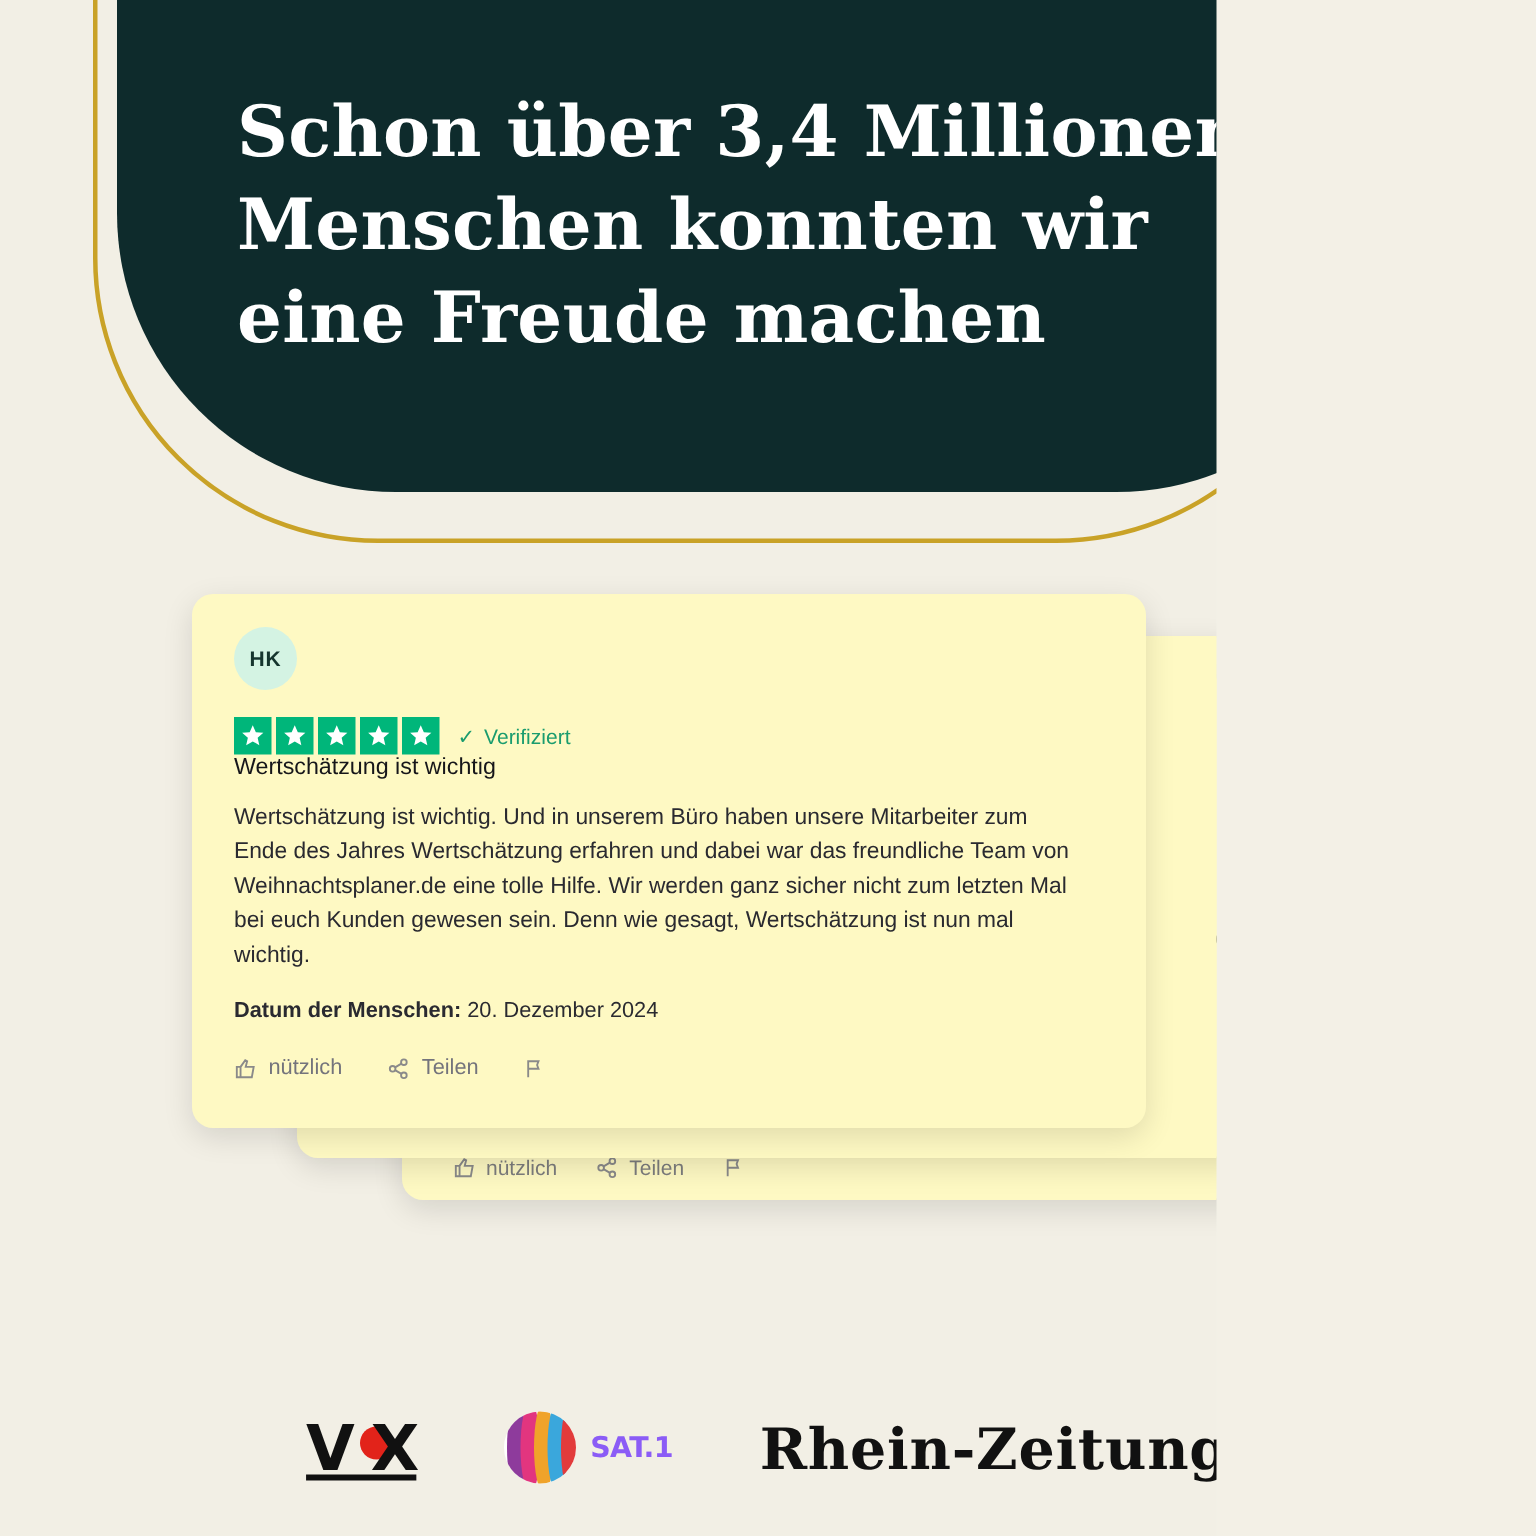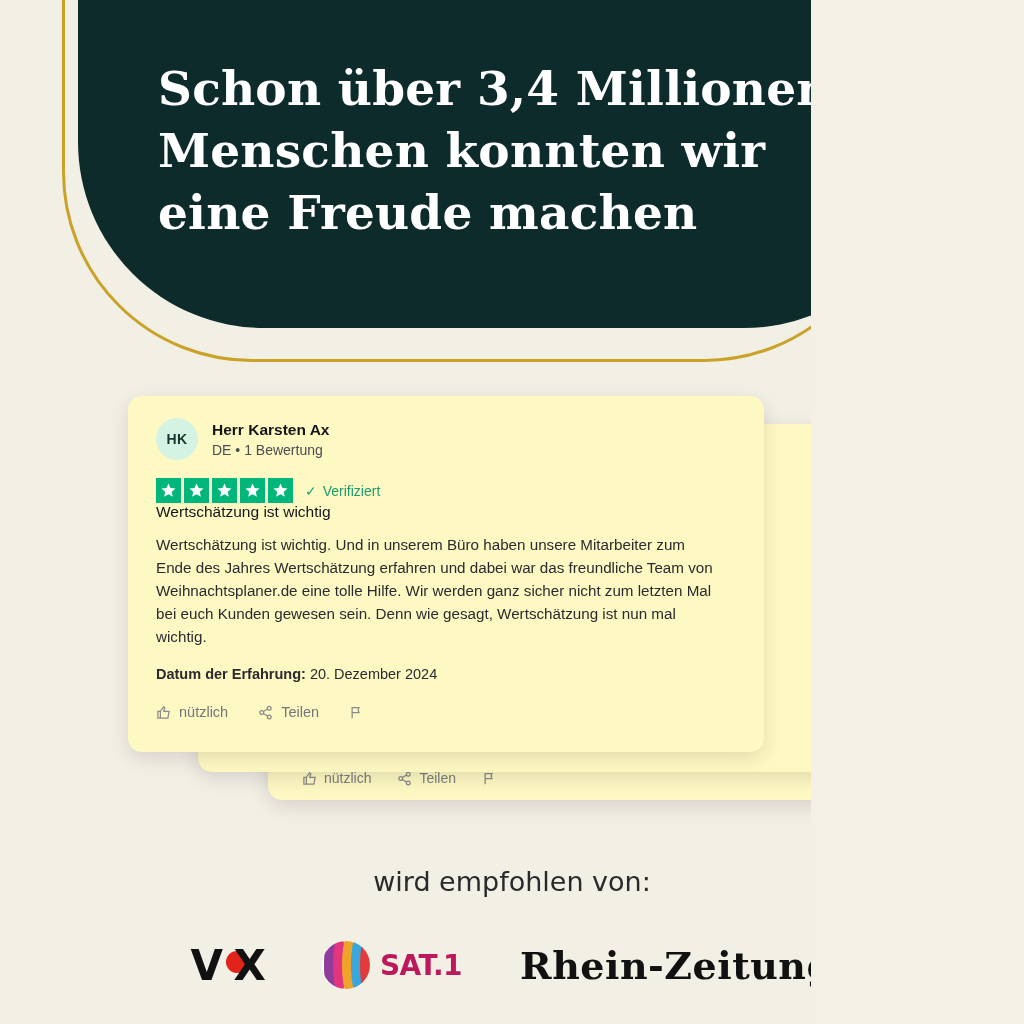--- a/index.html
+++ b/index.html
@@ -129,30 +129,30 @@
     position: absolute; left: 0; top: 866px; width: 1024px;
     text-align: center; font-size: 27px; color: #2a2a2a;
     font-family: "DejaVu Sans", sans-serif;
   }
   .logos {
     position: absolute; left: 0; top: 930px; width: 1024px; height: 70px;
     display: flex; align-items: center; justify-content: center; gap: 58px;
   }
   .logo { display: flex; align-items: center; justify-content: center; }
 
-  .vox { font-family: "DejaVu Sans", sans-serif; font-weight: 700; font-size: 42px; color: #111; letter-spacing: -2px; position: relative; }
+  .vox { font-family: "DejaVu Sans", sans-serif; font-weight: 700; font-size: 42px; color: #111; letter-spacing: -2px; position: relative; text-decoration: underline; }
   .vox .dot { position: absolute; left: 36px; top: 10px; width: 22px; height: 22px; border-radius: 50%; background: #e2231a; }
   .vox .txt { position: relative; z-index: 2; }
 
   .loreal { font-family: "DejaVu Serif", serif; font-weight: 700; font-size: 40px; color: #111; letter-spacing: 1px; }
 
   .sat1 { display: flex; align-items: center; gap: 10px; }
   .ball { width: 48px; height: 48px; border-radius: 50%; overflow: hidden; position: relative; background: #fff; }
   .ball i { position: absolute; top: -6px; bottom: -6px; width: 13px; border-radius: 50%; }
-  .sat1txt { font-family: "DejaVu Sans", sans-serif; font-weight: 700; font-size: 28px; color: #be185d; letter-spacing: -.5px; }
+  .sat1txt { font-family: "DejaVu Sans", sans-serif; font-weight: 700; font-size: 19px; color: #8b5cf6; letter-spacing: -.5px; }
 
   .rhein { font-family: "DejaVu Serif", serif; font-weight: 700; font-size: 38px; color: #111; letter-spacing: .5px; }
 </style>
 </head>
 <body>
 
 <div id="stage">
 
   <div class="hero-gold"></div>
   <div class="hero-dark"></div>
@@ -211,24 +211,20 @@
             <path d="M5 21V4h11l-1.5 4L16 12H5"></path>
           </svg>
       </span>
     </div>
   </div>
 
   <div class="card card-front">
 
     <div class="rev-head">
       <div class="avatar">HK</div>
-      <div>
-        <div class="rev-name">Herr Karsten Ax</div>
-        <div class="rev-meta">DE • 1 Bewertung</div>
-      </div>
     </div>
 
     <div class="stars-row">
       <div class="stars">
         <span class="star">
             <svg viewBox="0 0 24 24" fill="#fff">
               <path d="M12 2l2.9 6.6 7.1.6-5.4 4.7 1.6 7L12 17.3 5.8 20.9l1.6-7L2 9.2l7.1-.6z"></path>
             </svg>
           </span>
         <span class="star">
@@ -255,21 +251,21 @@
       <div class="verified">
         <span class="chk">✓</span>
         <span>Verifiziert</span>
       </div>
     </div>
 
     <div class="rev-title">Wertschätzung ist wichtig</div>
     <div class="rev-body">Wertschätzung ist wichtig. Und in unserem Büro haben unsere Mitarbeiter zum Ende des Jahres Wertschätzung erfahren und dabei war das freundliche Team von Weihnachtsplaner.de eine tolle Hilfe. Wir werden ganz sicher nicht zum letzten Mal bei euch Kunden gewesen sein. Denn wie gesagt, Wertschätzung ist nun mal wichtig.</div>
 
     <div class="rev-date">
-      <b>Datum der Erfahrung:</b>
+      <b>Datum der Menschen:</b>
       <span>20. Dezember 2024</span>
     </div>
 
     <div class="rev-actions">
       <span class="act">
         <svg viewBox="0 0 24 24" fill="none" stroke="#8a8a8a" stroke-width="2">
             <path d="M7 10v11H3V10zM7 10l5-7 2 1-1.5 6H21l-2 11H7z"></path>
           </svg>
         <span>nützlich</span>
       </span>
@@ -283,21 +279,20 @@
         <span>Teilen</span>
       </span>
       <span class="act">
         <svg viewBox="0 0 24 24" fill="none" stroke="#8a8a8a" stroke-width="2">
             <path d="M5 21V4h11l-1.5 4L16 12H5"></path>
           </svg>
       </span>
     </div>
   </div>
 
-  <div class="rec-label">wird empfohlen von:</div>
 
   <div class="logos">
     <div class="logo">
       <span class="vox"><span class="dot"></span><span class="txt">V  X</span></span>
     </div>
     <div class="logo sat1">
       <span class="ball">
         <i style="left:2px;  background:#8e3b9c;"></i>
         <i style="left:11px; background:#e2357f;"></i>
         <i style="left:20px; background:#f0a32a;"></i>

